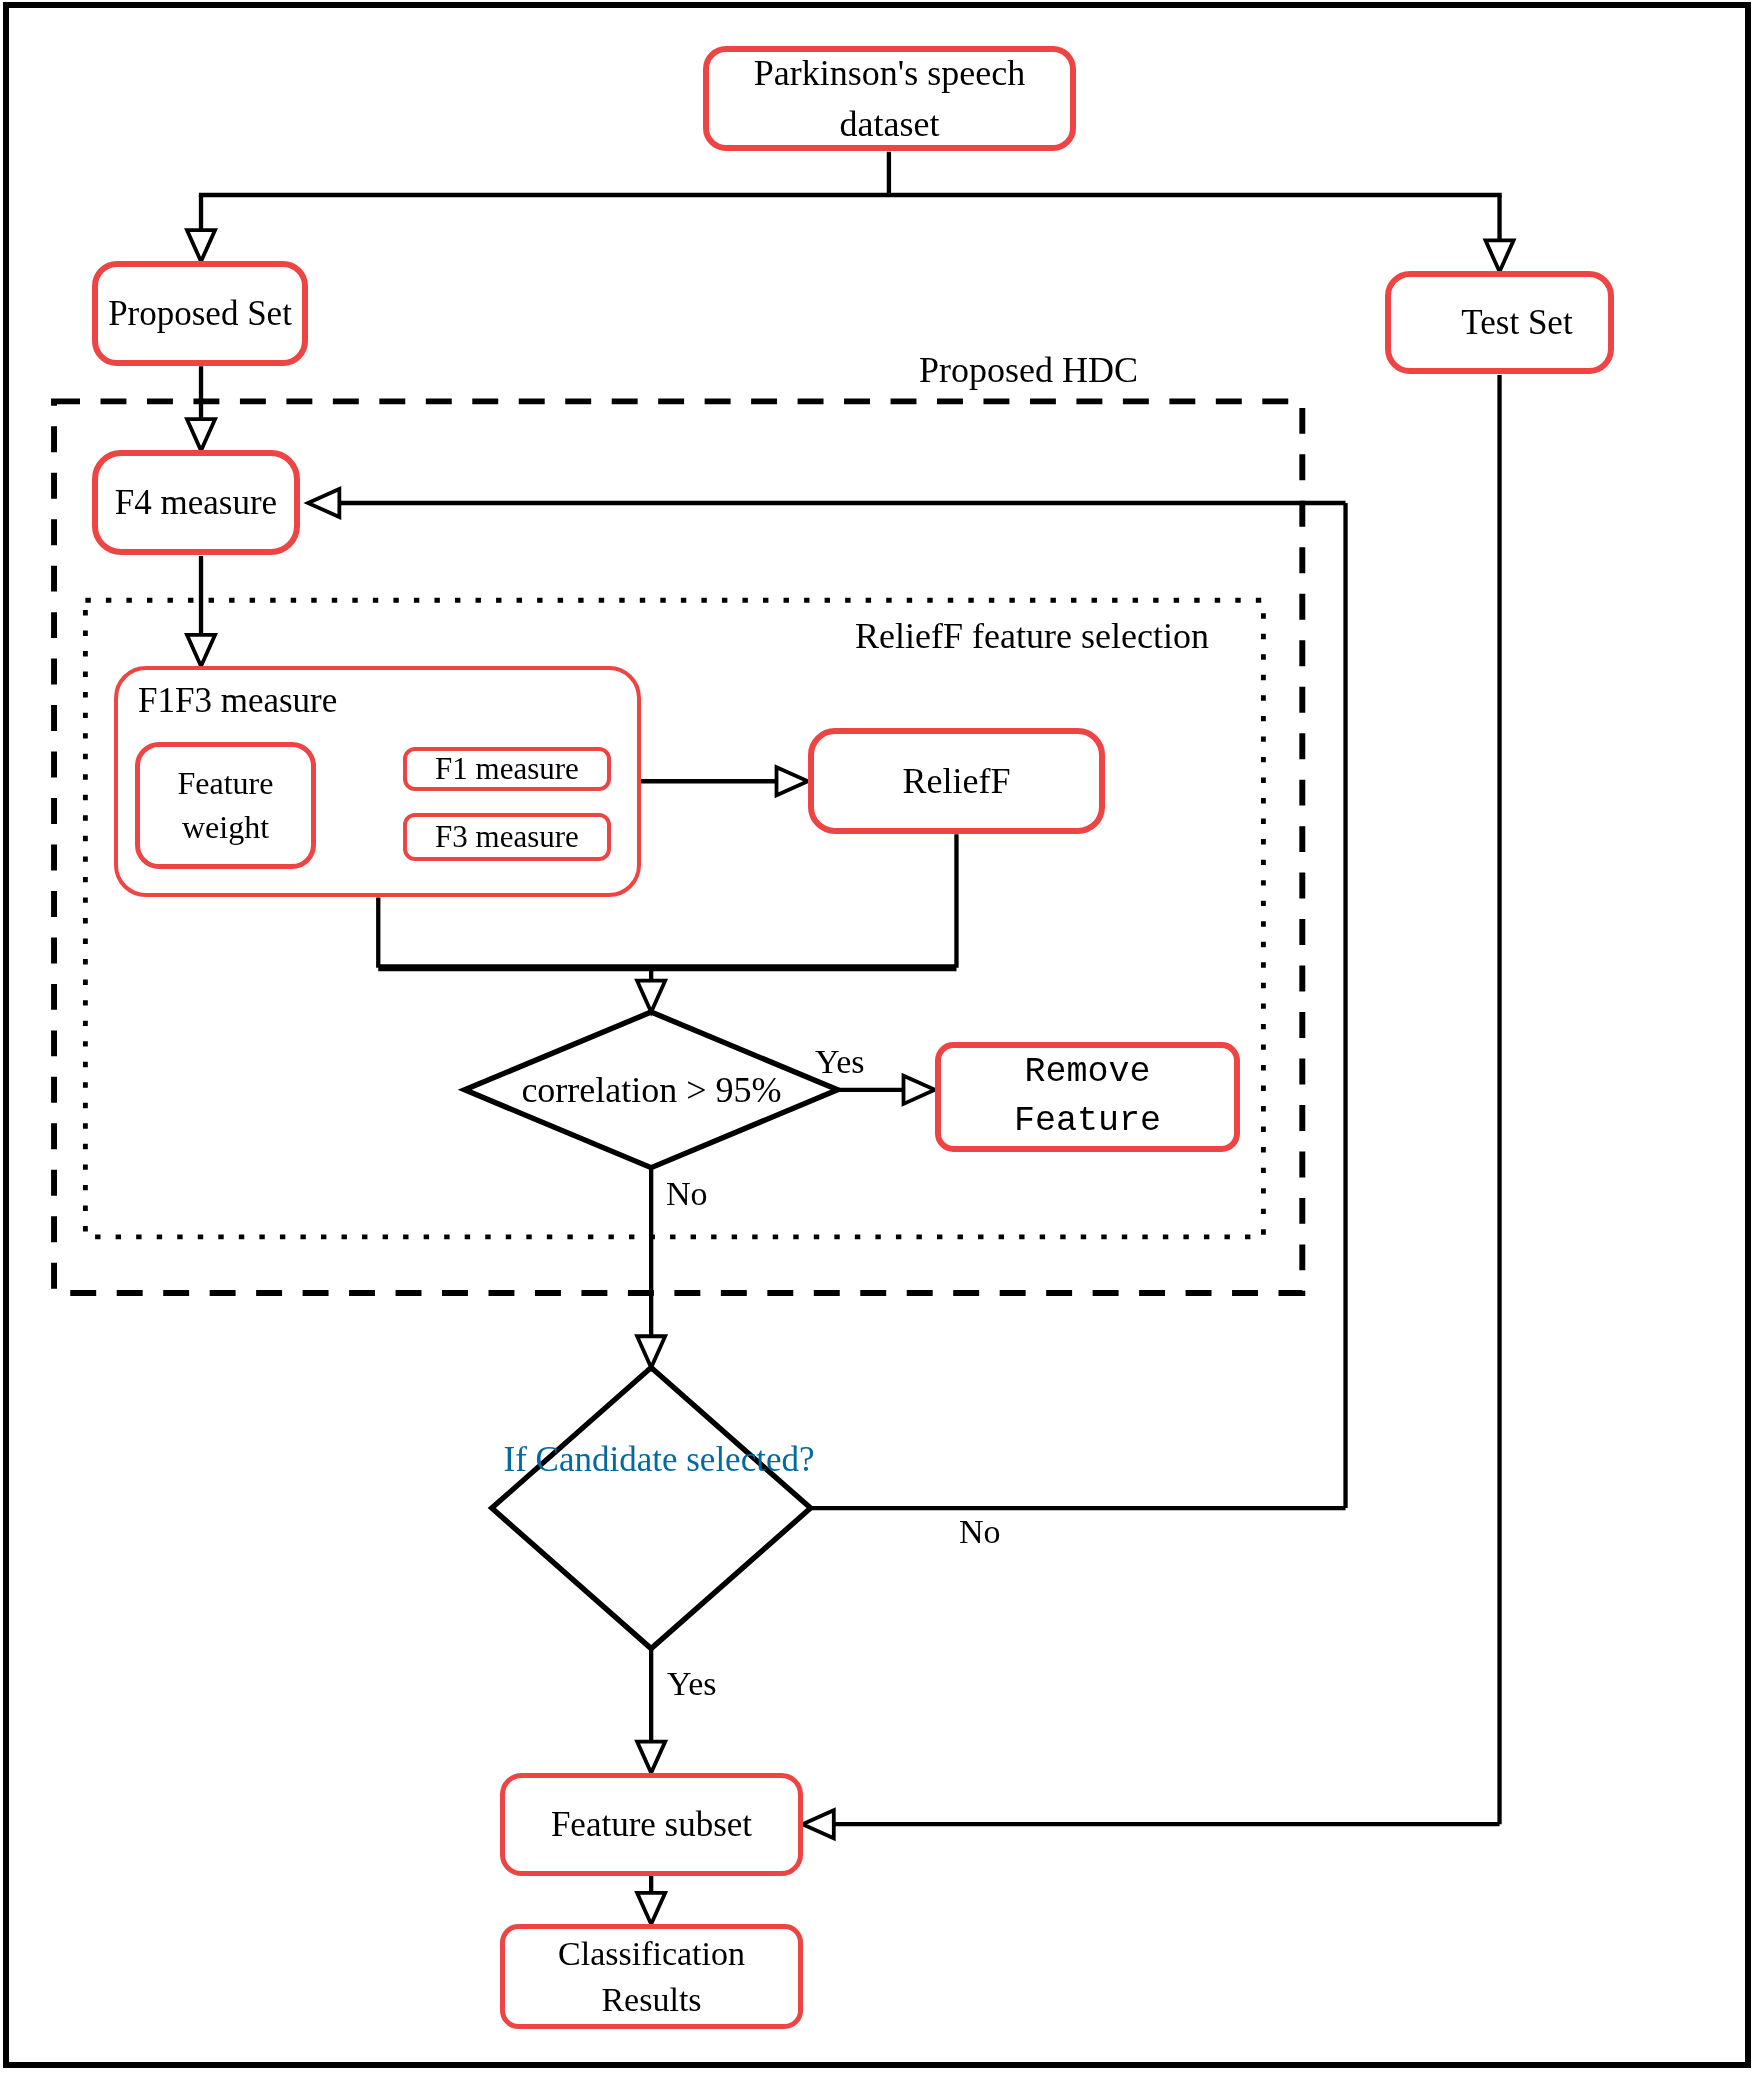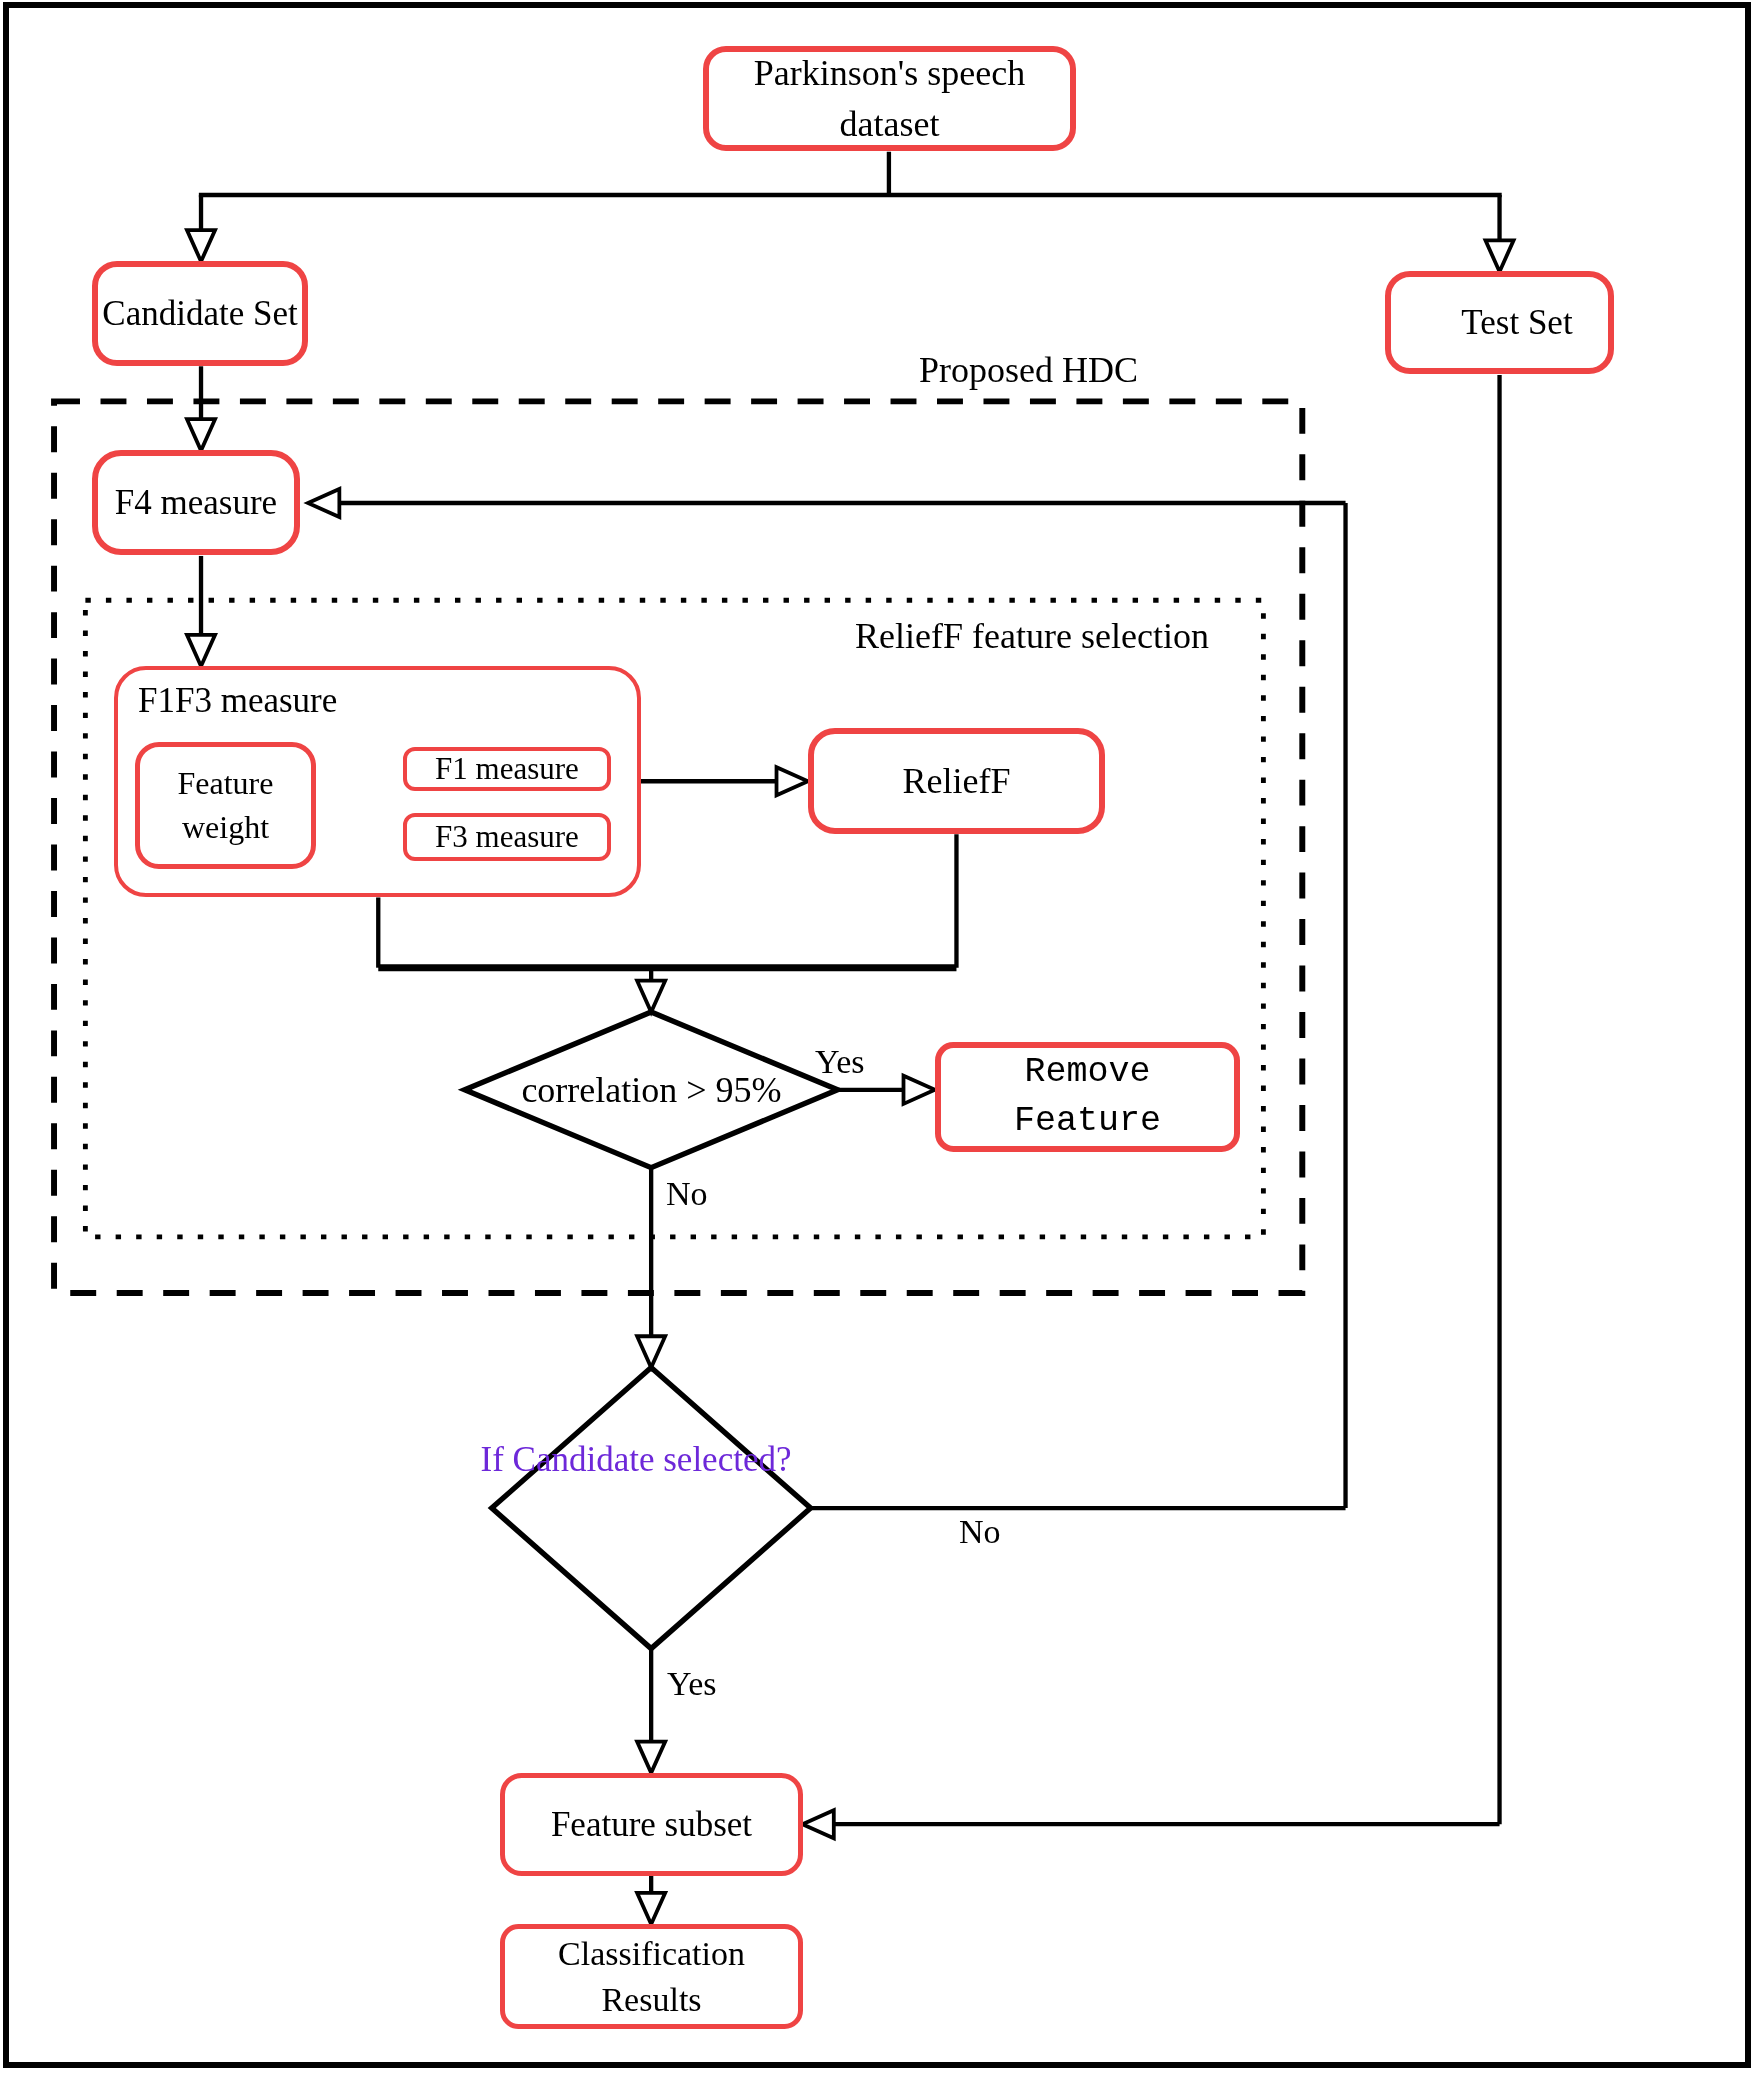--- a/index.html
+++ b/index.html
@@ -59,21 +59,21 @@
   #n-f1f3-container { left:114px;  top:666px; width:527px; height:231px; border-radius:32px; border-width:4.9px;  background:#ffffff; }
   #n-f1f3-title     { left:138px;  top:680px; font-size:35px; }
   #n-feature-weight { left:135px;  top:742px; width:181px; height:127px; border-radius:24px; border-width:5.4px; font-size:32px; line-height:1.35; }
   #n-f1             { left:403px;  top:747px; width:208px; height:44px;  border-radius:12px; border-width:4.9px;  font-size:31px; }
   #n-f3             { left:403px;  top:813px; width:208px; height:48px;  border-radius:12px; border-width:4.9px;  font-size:31px; }
   #n-relieff        { left:808px; top:728px; width:297px; height:106px; border-radius:27px; border-width:6px; font-size:36px; }
   #n-remove         { left:935px; top:1042px; width:305px; height:110px; border-radius:18.4px; border-width:6px;font-family:Liberation Mono, monospace; }
   #n-subset         { left:500px;  top:1773px; width:303px; height:103px; border-radius:21.6px; border-width:5.4px; }
   #n-classification { left:500px;  top:1924px; width:303px; height:105px; border-radius:18.4px; border-width:5.4px; font-size:34px; line-height:1.35; }
   #t-correlation    { left:476px;  top:1069px; width:351px; text-align:center; font-size:36px; }
-  #t-candidate      { left:474px;  top:1435px; width:324px; text-align:center; font-size:35px; line-height:1.45; white-space:normal; position:absolute; color:#6d28d9; }
+  #t-candidate      { left:497px;  top:1435px; width:324px; text-align:center; font-size:35px; line-height:1.45; white-space:normal; position:absolute; color:#0369a1; }
   #l-proposed       { left:919px; top:349px;  width:249px; text-align:left; font-size:36px; }
   #l-filter         { left:832px; top:615px; width:400px; text-align:center; font-size:36px; }
   #l-yes-top        { left:815px; top:1042px; font-size:34px; }
   #l-no-top         { left:666px; top:1174px; font-size:34px; }
   #l-no-loop        { left:959px; top:1512px; font-size:34px; }
   #l-yes-bottom     { left:667px; top:1664px; font-size:34px; }
 </style>
 </head>
 <body>
 
@@ -126,21 +126,21 @@
       <polygon points="643,1404 643,1456 585,1430"></polygon>
       <polygon points="643,1523 643,1575 585,1549"></polygon>
       <polygon points="628,904 628,956 570,930"></polygon>
       <polygon points="1543,3349 1543,3401 1485,3375"></polygon>
       <polygon points="1437,1419 1437,1471 1495,1445"></polygon>
       <polygon points="1672,1990 1672,2042 1730,2016"></polygon>
     </g>
   </svg>
 
   <div class="node" id="n-dataset">Parkinson's speech dataset</div>
-  <div class="node" id="n-training">Candidate Set</div>
+  <div class="node" id="n-training">Proposed Set</div>
   <div class="node" id="n-test">Test Set</div>
   <div class="node" id="n-f4">F4 measure</div>
 
   <div class="node" id="n-f1f3-container"></div>
   <div class="flabel" id="n-f1f3-title">F1F3 measure</div>
   <div class="node" id="n-feature-weight">Feature weight</div>
   <div class="node" id="n-f1">F1 measure</div>
   <div class="node" id="n-f3">F3 measure</div>
 
   <div class="node" id="n-relieff">ReliefF</div>

